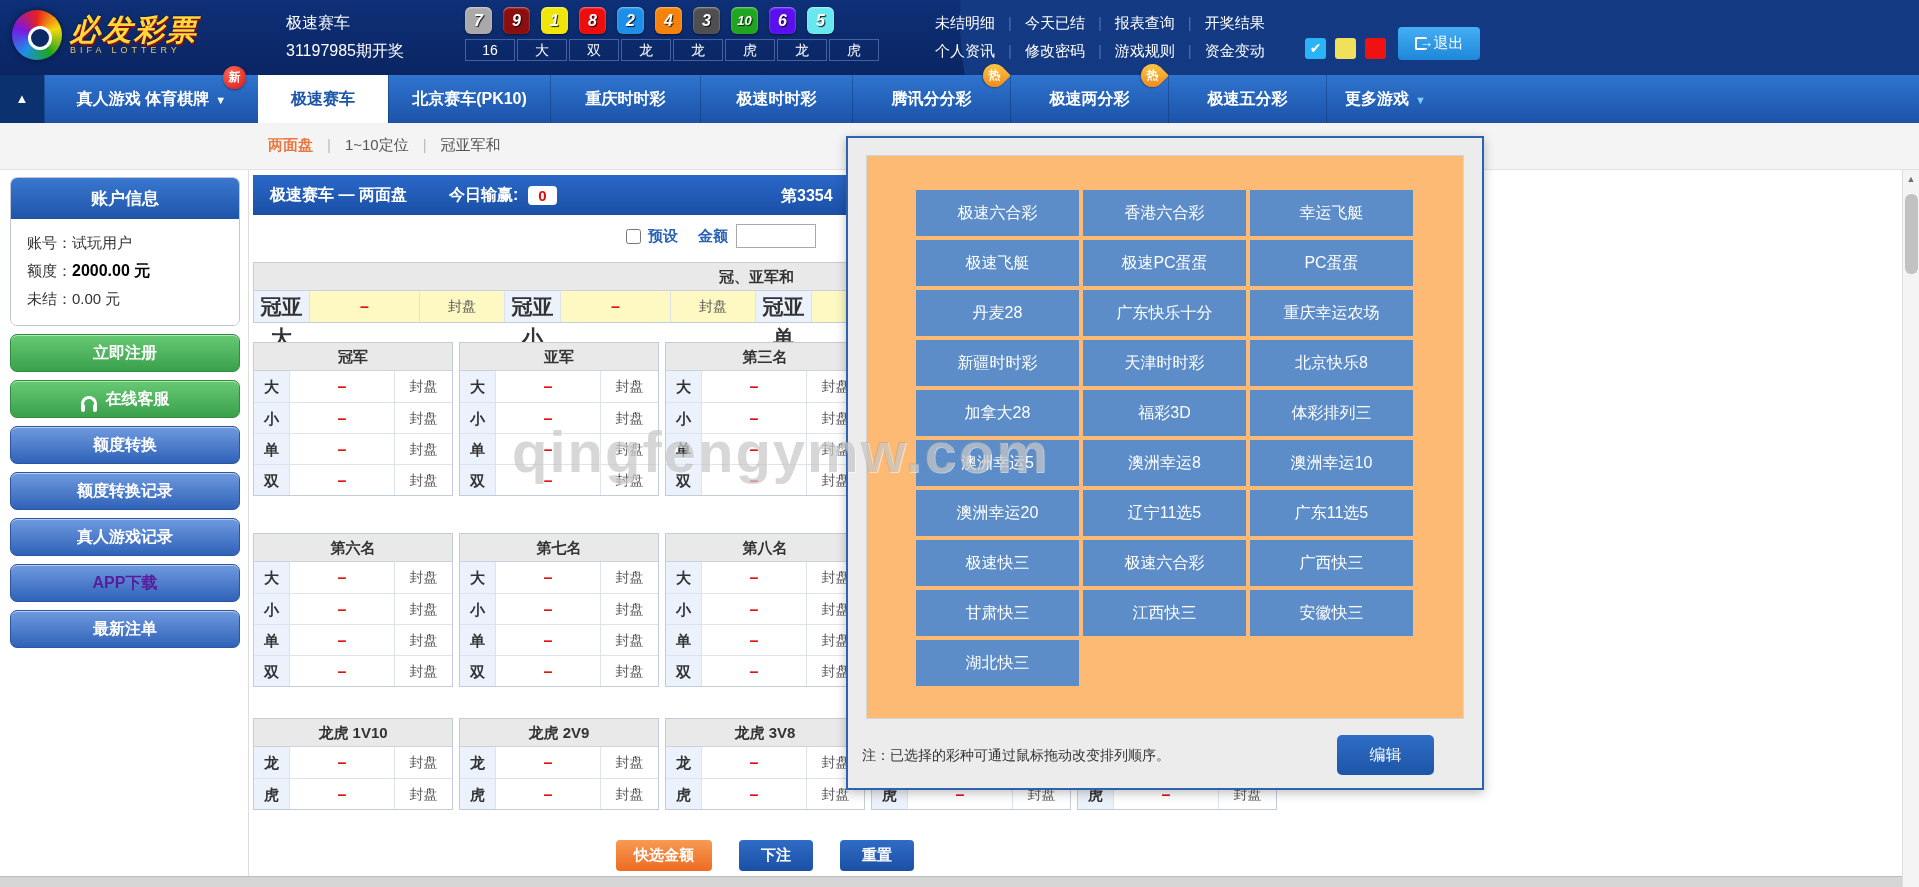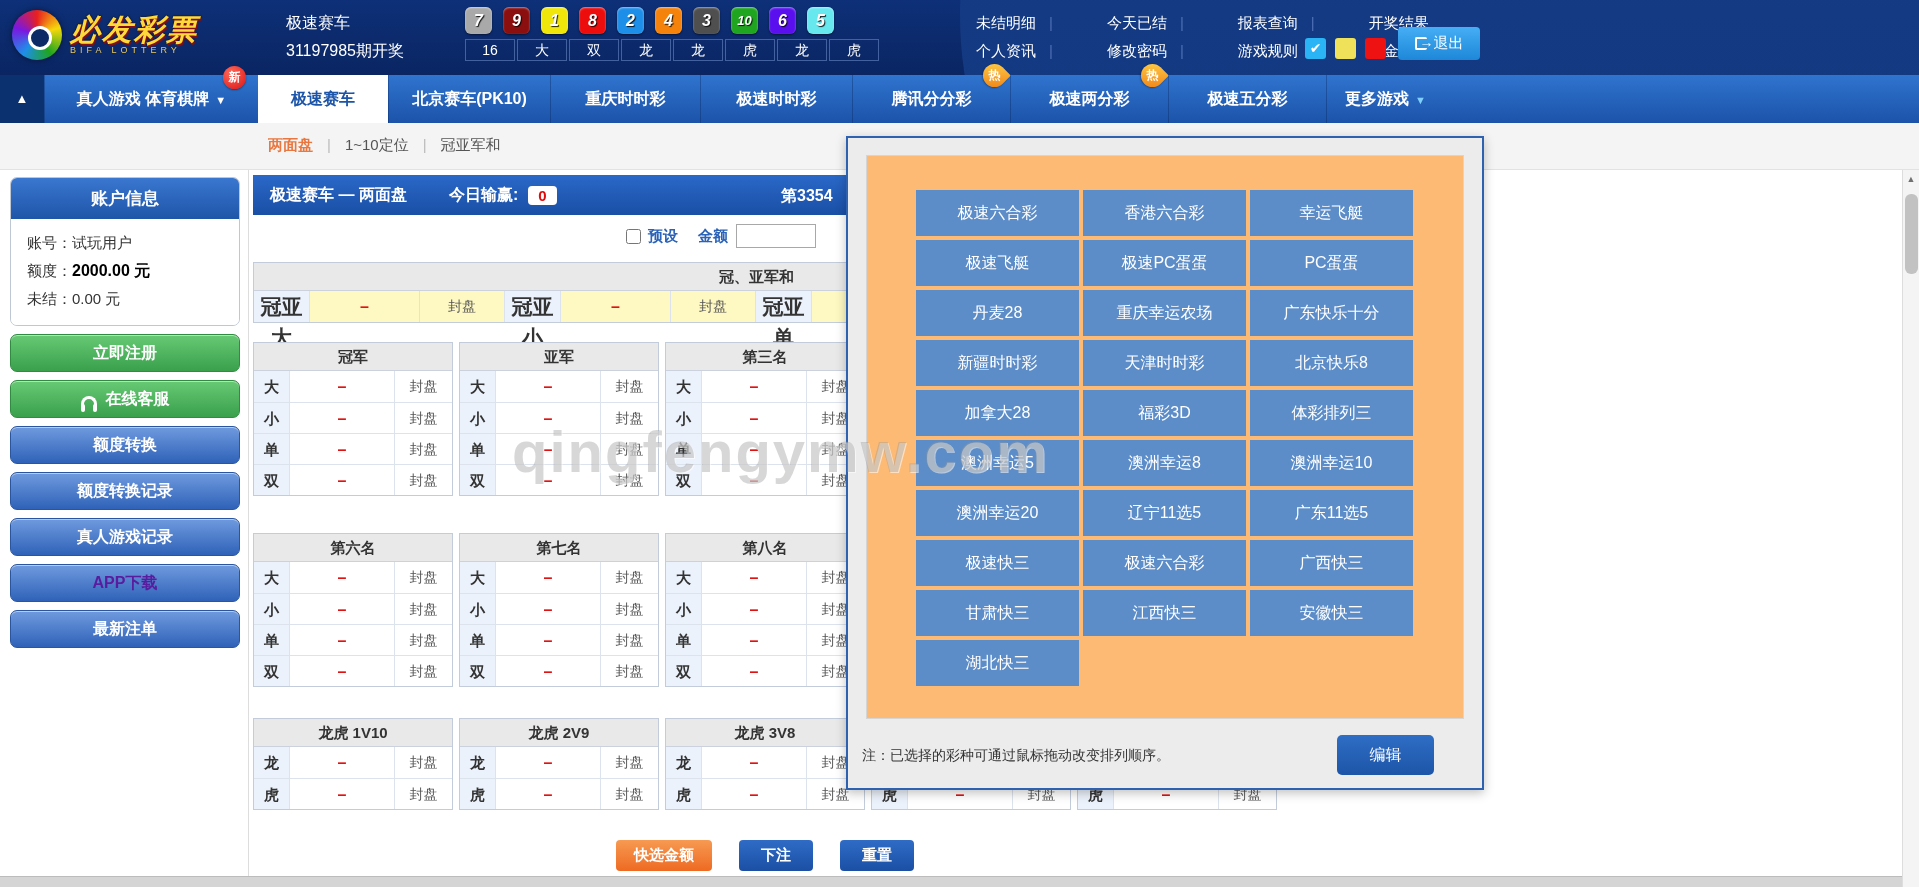--- a/index.html
+++ b/index.html
@@ -23,21 +23,21 @@
   .logo-sub { font-size:9px; color:#e8c860; letter-spacing:4px; }
   .gameinfo { position:absolute; left:286px; top:9px; color:#fff; font-size:16px; line-height:28px; }
   .balls { position:absolute; left:465px; top:7px; display:flex; gap:11px; }
   .ball { width:27px; height:27px; border-radius:6px; color:#fff; font-weight:bold; font-style:italic;
     font-size:16px; text-align:center; line-height:27px; text-shadow:1px 1px 1px rgba(0,0,0,.85);
     box-shadow:inset 0 1px 2px rgba(255,255,255,.5), 0 1px 2px rgba(0,0,0,.5); }
   .results { position:absolute; left:465px; top:39px; display:flex; gap:2px; }
   .rescell { width:50px; height:22px; border:1px solid #44619f; color:#fff; font-size:14px;
     text-align:center; line-height:20px; }
   .hmenu { position:absolute; left:935px; top:9px; font-size:15px; line-height:28px; color:#fff; }
-  .hmenu a { color:#fff; text-decoration:none; cursor:pointer;margin-left:41px; }
+  .hmenu a { color:#fff; text-decoration:none; cursor:pointer; }
   .hsep { color:#4d6fb5; margin:0 13px; }
   .swatches { position:absolute; left:1305px; top:38px; display:flex; gap:9px; }
   .swatch { width:21px; height:21px; border-radius:3px; text-align:center; line-height:21px;
     font-size:14px; color:#fff; cursor:pointer; }
   .logout { position:absolute; left:1398px; top:27px; width:82px; height:33px; border:none;
     border-radius:4px; background:linear-gradient(180deg,#45aef5,#1e87d8); color:#fff;
     font-size:15px; cursor:pointer; display:flex; align-items:center; justify-content:center;
     font-family:inherit; }
   .exit-icon { display:inline-block; width:12px; height:13px; border:2px solid #fff; border-right:none;
     border-radius:2px; position:relative; margin-right:7px; }
@@ -634,22 +634,22 @@
   <div class="popup">
     <div class="popup-panel">
       <div class="pgrid" id="popupgrid">
           <div class="pgame">极速六合彩</div>
           <div class="pgame">香港六合彩</div>
           <div class="pgame">幸运飞艇</div>
           <div class="pgame">极速飞艇</div>
           <div class="pgame">极速PC蛋蛋</div>
           <div class="pgame">PC蛋蛋</div>
           <div class="pgame">丹麦28</div>
+          <div class="pgame">广东快乐十分</div>
           <div class="pgame">重庆幸运农场</div>
-          <div class="pgame">广东快乐十分</div>
           <div class="pgame">新疆时时彩</div>
           <div class="pgame">天津时时彩</div>
           <div class="pgame">北京快乐8</div>
           <div class="pgame">加拿大28</div>
           <div class="pgame">福彩3D</div>
           <div class="pgame">体彩排列三</div>
           <div class="pgame">澳洲幸运5</div>
           <div class="pgame">澳洲幸运8</div>
           <div class="pgame">澳洲幸运10</div>
           <div class="pgame">澳洲幸运20</div>

